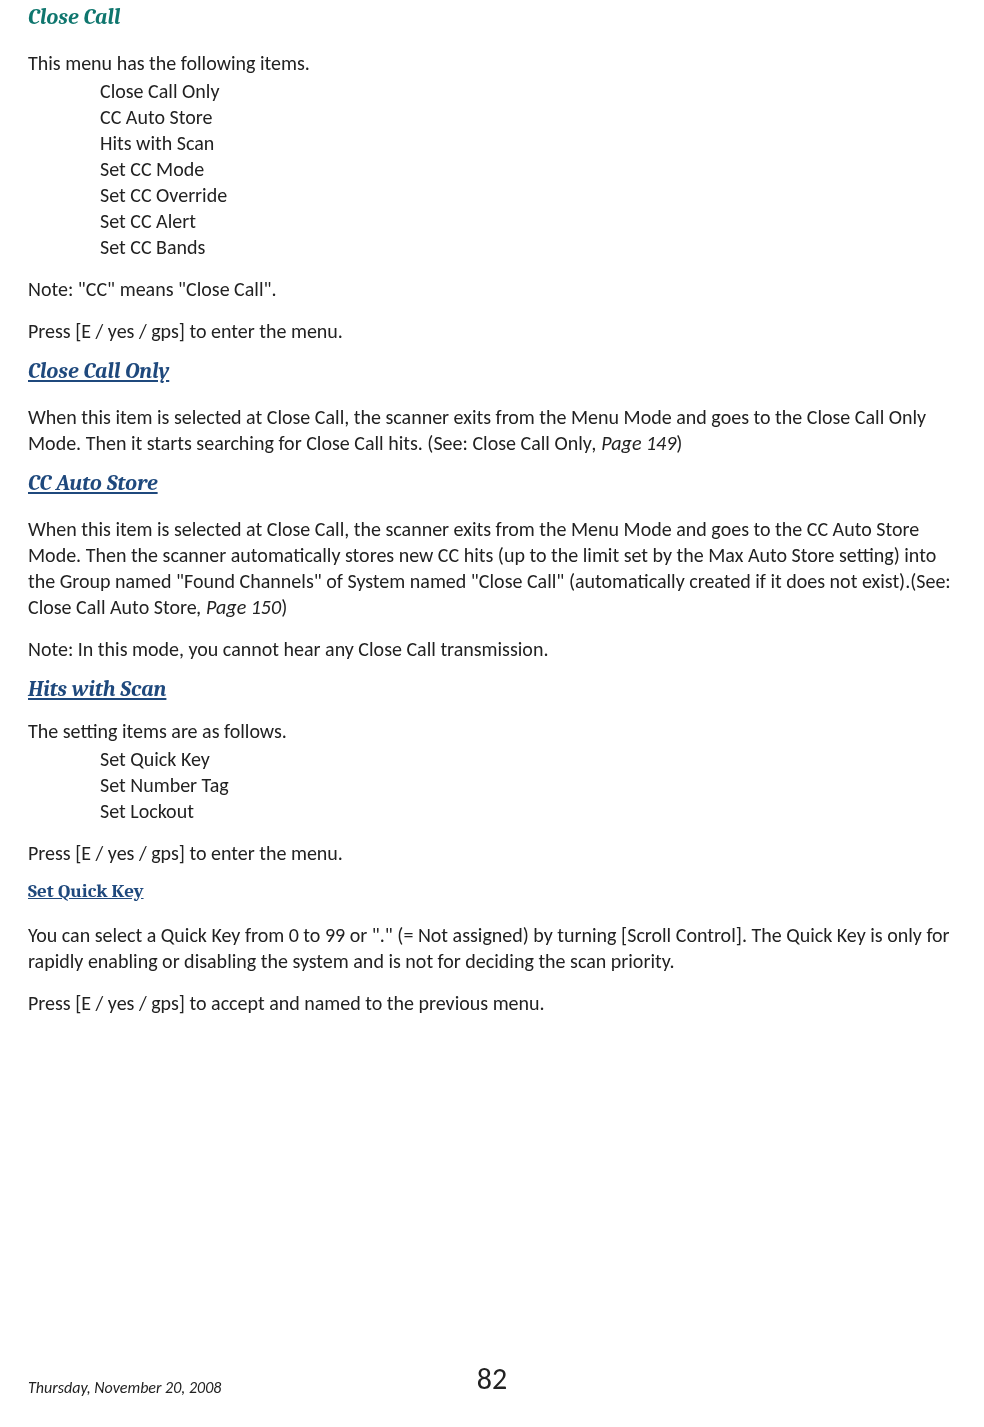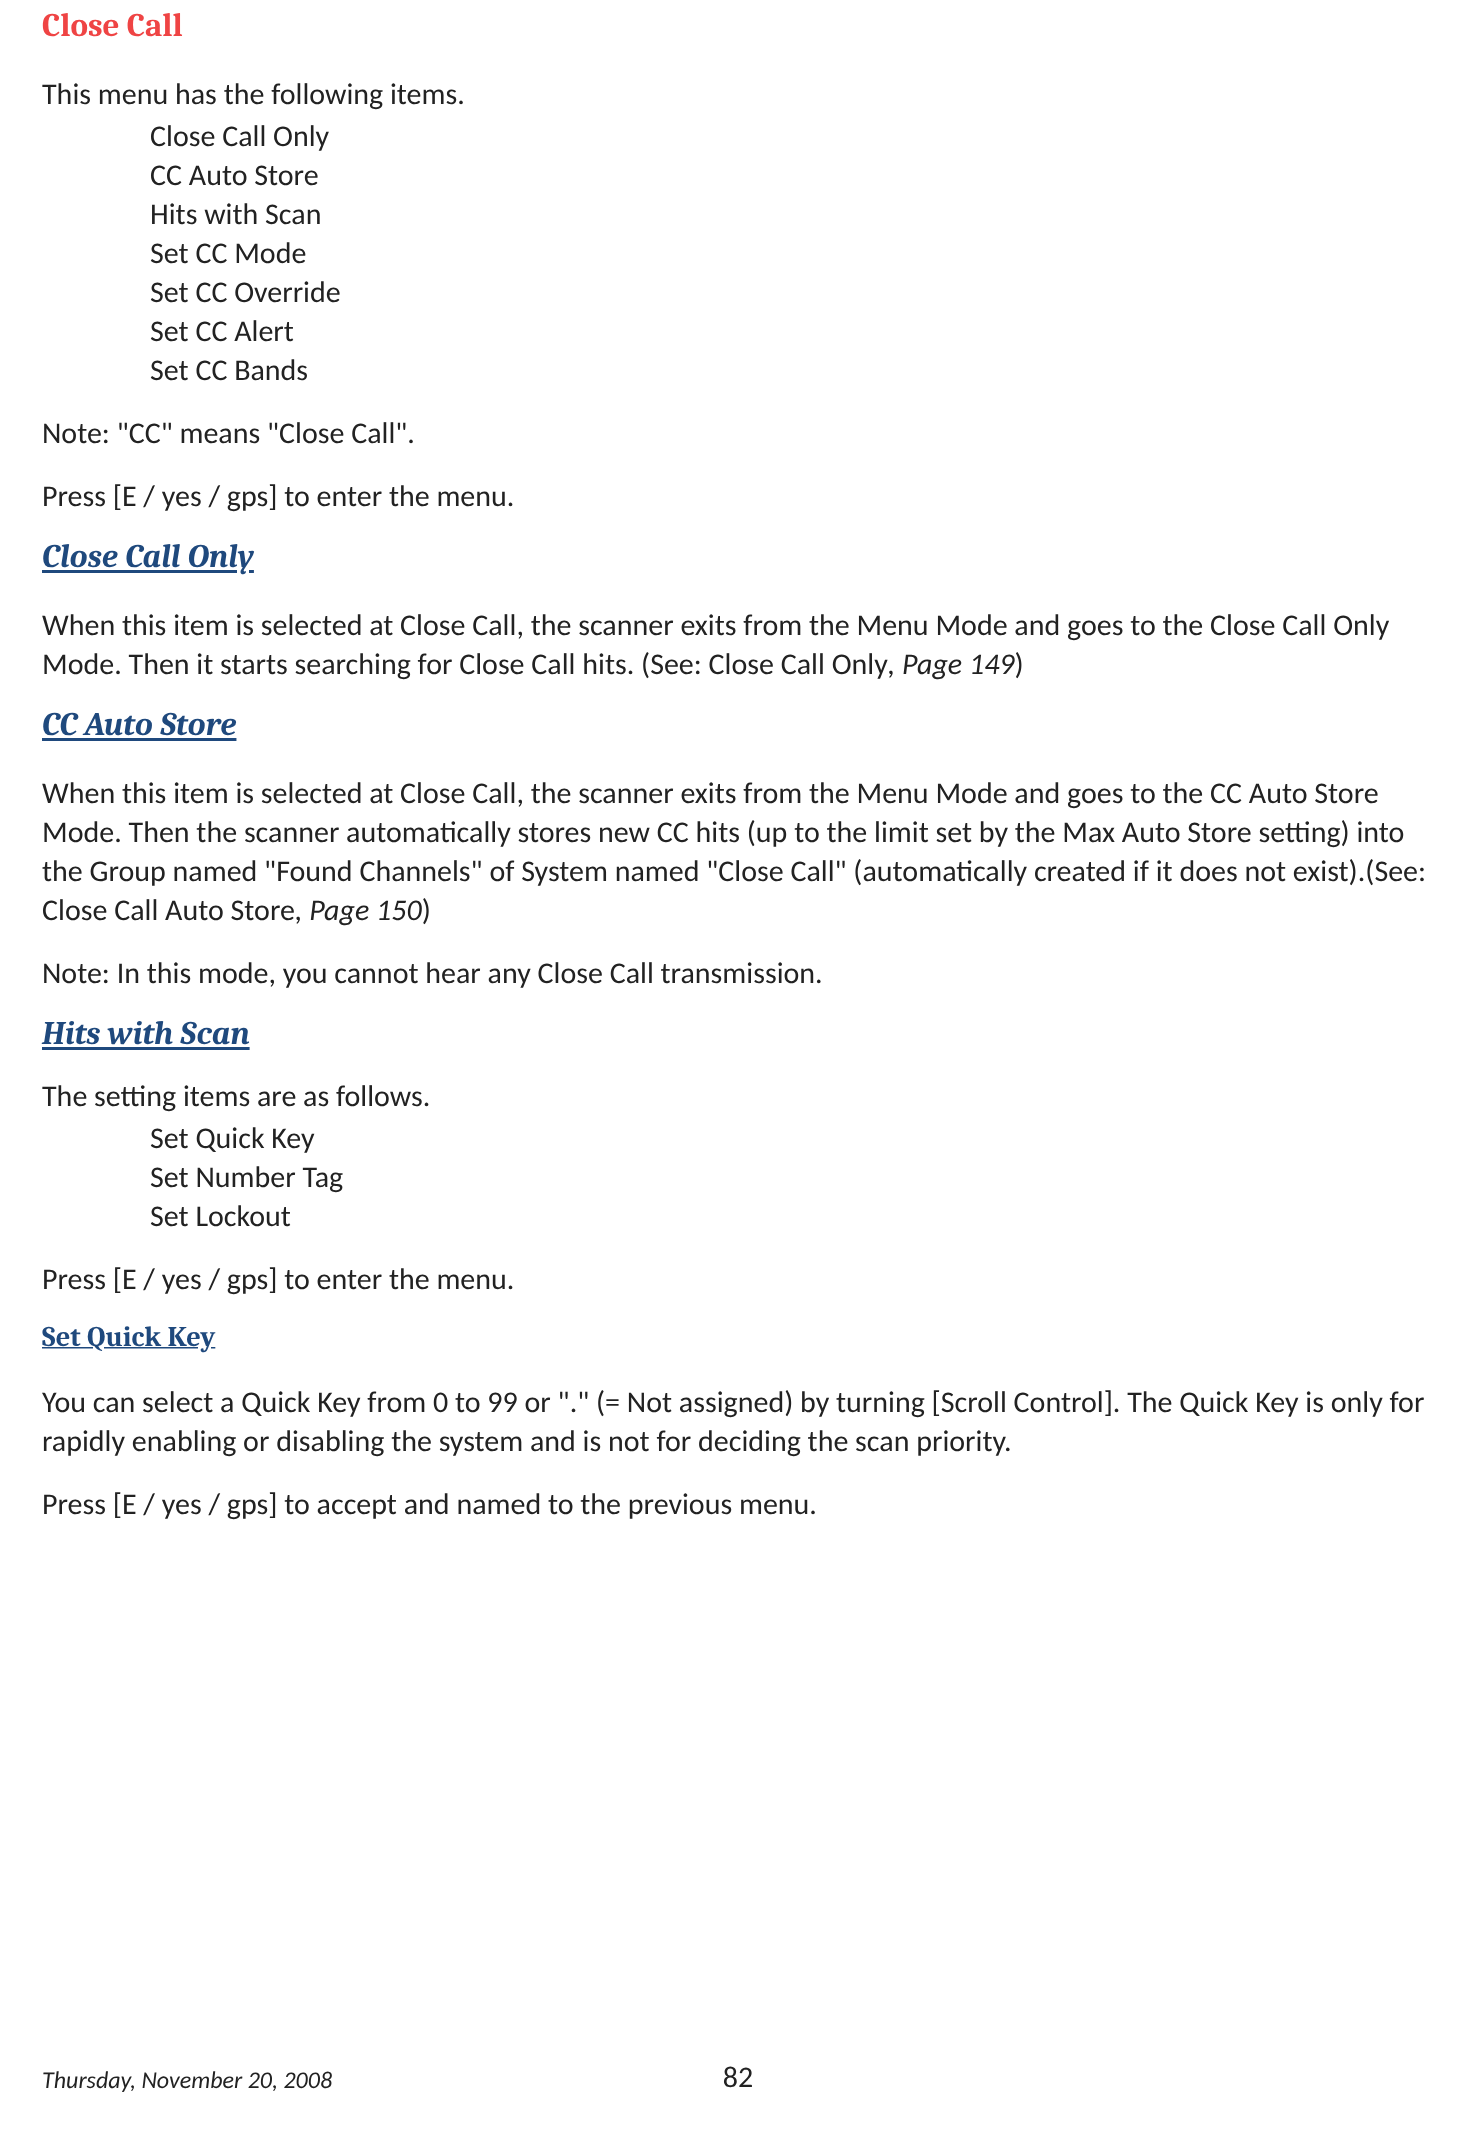--- a/index.html
+++ b/index.html
@@ -14,23 +14,24 @@
       box-sizing: border-box;
       position: relative;
     }
     .page {
       padding: 0 28px;
     }
     .h2 {
       font-family: Cambria, Georgia, serif;
       font-weight: bold;
       font-size: 22px;
-      color: #ef4444;
+      color: #0f766e;
       margin: 0 0 2px 0;
       padding-top: 4px;
+      font-style: italic;
     }
     .h3 {
       font-family: Cambria, Georgia, serif;
       font-weight: bold;
       font-style: italic;
       font-size: 22px;
       color: #1f497d;
       text-decoration: underline;
       margin: 0;
       padding-top: 14px;
@@ -69,21 +70,21 @@
       display: flex;
       justify-content: space-between;
       align-items: flex-end;
       font-size: 15px;
     }
     .footer-date {
       font-size: 16px;
       font-style: italic;
     }
     .footer-page {
-      font-size: 20px;
+      font-size: 30px;
       position: absolute;
       left: 50%;
       transform: translateX(-50%);
       bottom: 0;
     }
   </style>
 </head>
 <body>
 
 <div class="page">

